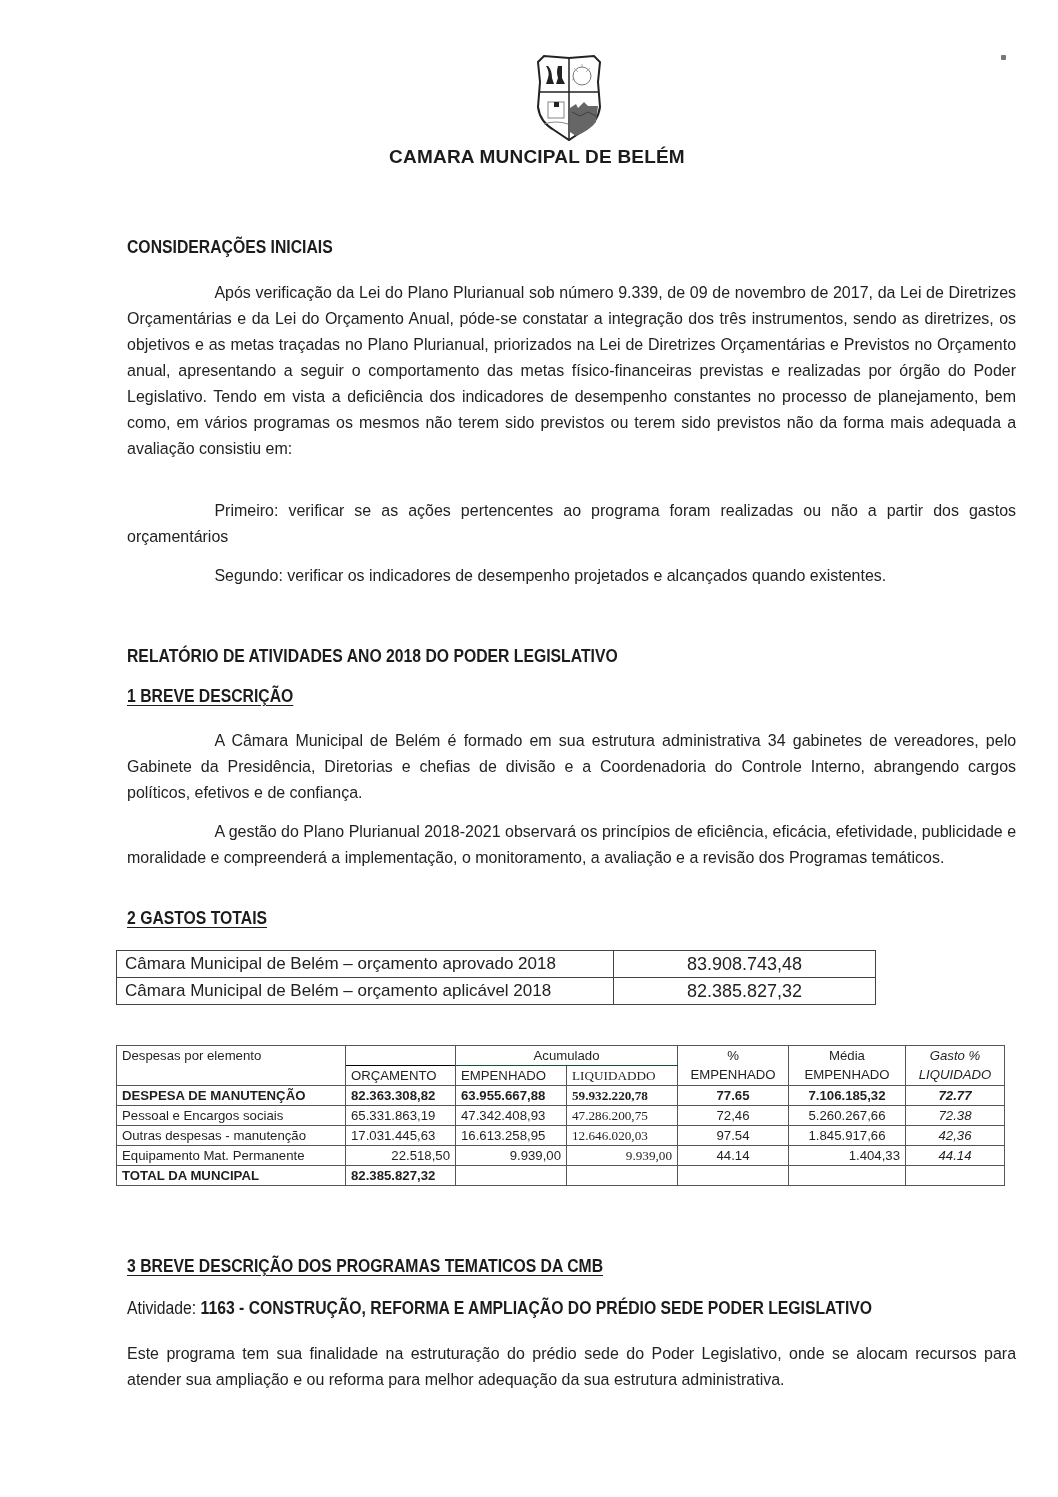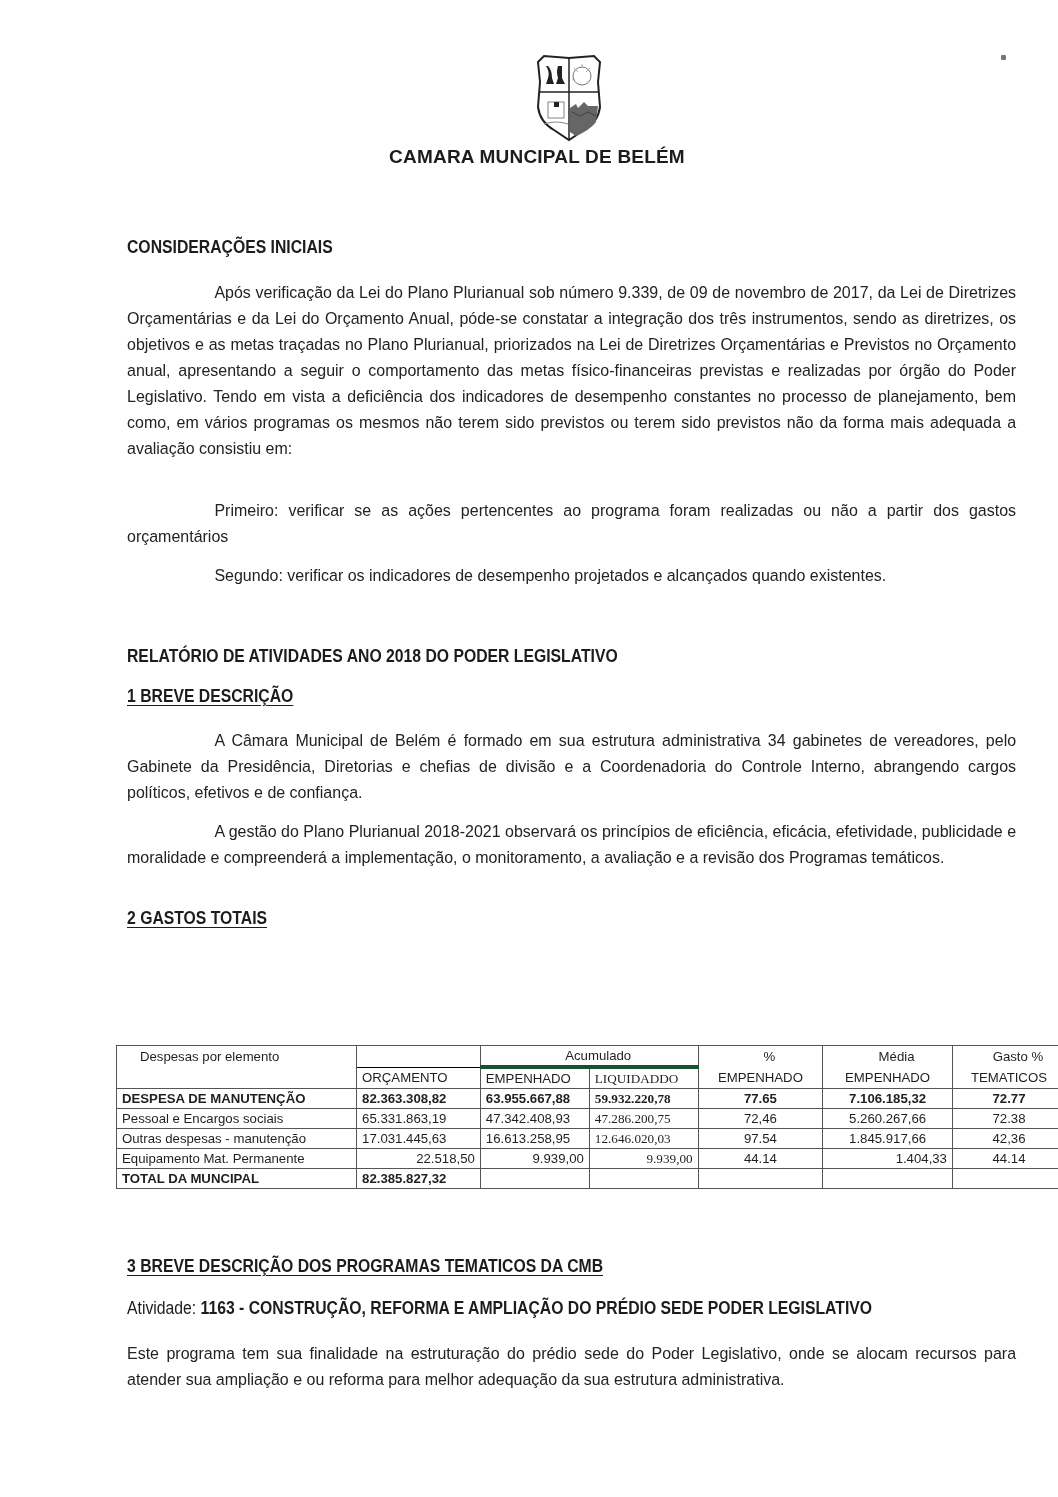--- a/index.html
+++ b/index.html
@@ -101,25 +101,25 @@
       padding: 0 5px;
       white-space: nowrap;
       line-height: 18px;
     }
     .exp .c0 { width: 218px; }
     .exp .c1 { width: 99px; }
     .exp .c2 { width: 100px; }
     .exp .c3 { width: 100px; font-family: Liberation Serif, serif; }
     .exp .c4 { width: 100px; }
     .exp .c5 { width: 106px; }
-    .exp .c6 { width: 88px; }
+    .exp .c6 { width: 88px; font-style: italic; }
     .exp .ctr { text-align: center; }
     .exp .rt { text-align: right; }
     .exp .bold { font-weight: bold; }
-    .exp tr.head td { border-bottom: none; padding-left: 23px; }
+    .exp tr.head td { border-bottom: none; }
     .exp tr.sub td { border-top: none; }
     .exp tr.sub td.split { border-top: 1px solid #000000; }
   </style>
 </head>
 <body>
 
 <div class="page">
 
   <div class="stray-mark"></div>
 
@@ -157,39 +157,51 @@
   <div class="heading" style="top:646px;">RELATÓRIO DE ATIVIDADES ANO 2018 DO PODER LEGISLATIVO</div>
 
   <div class="heading underline" style="top:686px;">1 BREVE DESCRIÇÃO</div>
 
   <div class="txt txt-wide justify" style="top:727px;"><span class="indent"></span><span>A Câmara Municipal de Belém é formado em sua estrutura administrativa 34 gabinetes de vereadores, pelo  Gabinete da Presidência, Diretorias e chefias de divisão e a Coordenadoria do Controle Interno, abrangendo cargos políticos, efetivos e de confiança.</span></div>
 
   <div class="txt txt-wide justify" style="top:818px;"><span class="indent"></span><span>A gestão do Plano Plurianual 2018-2021 observará os princípios de eficiência, eficácia, efetividade, publicidade e moralidade e compreenderá a implementação, o monitoramento, a avaliação e a revisão dos Programas temáticos.</span></div>
 
   <div class="heading underline" style="top:908px;">2 GASTOS TOTAIS</div>
 
+  <table class="totals">
+    <tbody>
+        <tr>
+      <td class="lbl">Câmara Municipal de Belém – orçamento aprovado 2018</td>
+      <td class="val">83.908.743,48</td>
+    </tr>
+    <tr>
+      <td class="lbl">Câmara Municipal de Belém – orçamento aplicável 2018</td>
+      <td class="val">82.385.827,32</td>
+    </tr>
+  </tbody>
+    </table>
 
   <table class="exp">
     <tbody>
         <tr class="head">
       <td class="c0">Despesas por elemento</td>
       <td class="c1"></td>
-      <td class="ctr" colspan="2" style="border-bottom:4px solid #14532d;">Acumulado</td>
+      <td class="ctr" colspan="2" style="border-bottom:1px solid #14532d;">Acumulado</td>
       <td class="c4 ctr">%</td>
       <td class="c5 ctr">Média</td>
       <td class="c6 ctr">Gasto %</td>
     </tr>
     <tr class="sub">
       <td class="c0"></td>
       <td class="c1 split">ORÇAMENTO</td>
       <td class="c2">EMPENHADO</td>
       <td class="c3">LIQUIDADDO</td>
       <td class="c4 ctr">EMPENHADO</td>
       <td class="c5 ctr">EMPENHADO</td>
-      <td class="c6 ctr">TEMATICOS</td>
+      <td class="c6 ctr">LIQUIDADO</td>
     </tr>
 
     <tr class="bold">
       <td class="c0 bold">DESPESA DE MANUTENÇÃO</td>
       <td class="c1 bold">82.363.308,82</td>
       <td class="c2 bold">63.955.667,88</td>
       <td class="c3 bold">59.932.220,78</td>
       <td class="c4 bold ctr">77.65</td>
       <td class="c5 bold ctr">7.106.185,32</td>
       <td class="c6 bold ctr">72.77</td>

